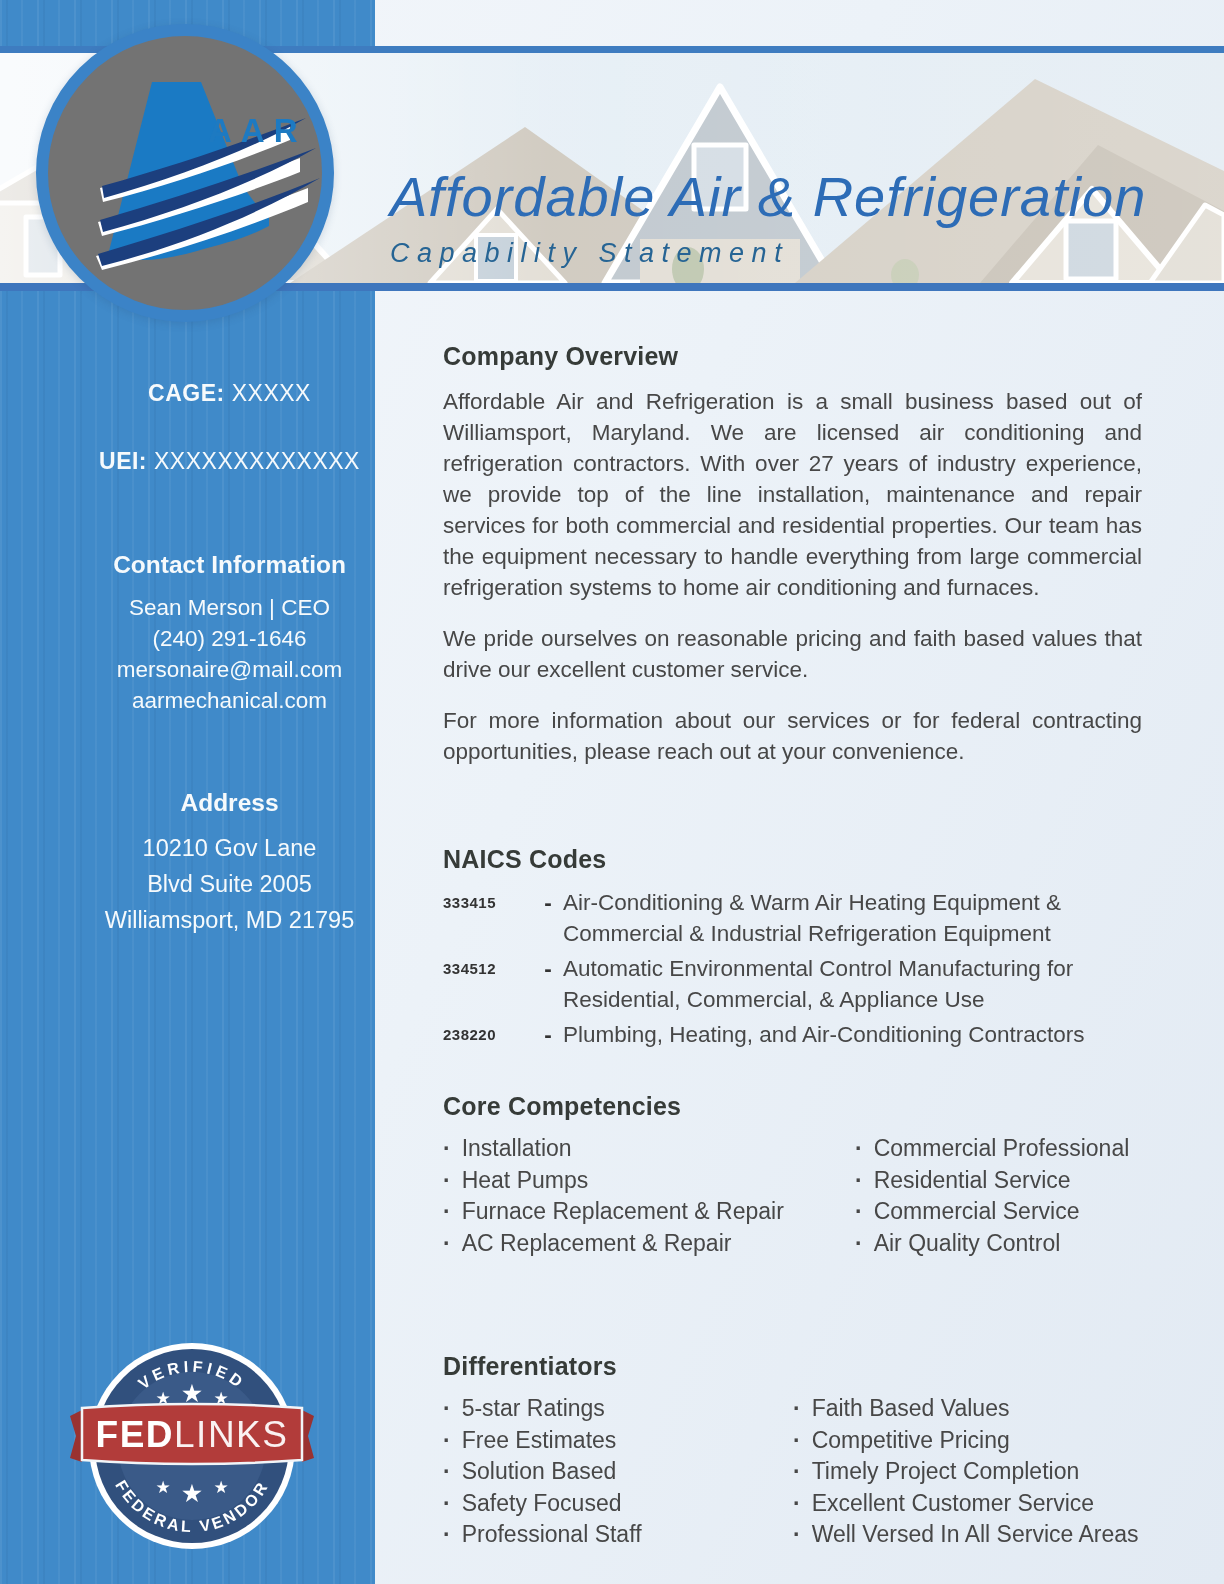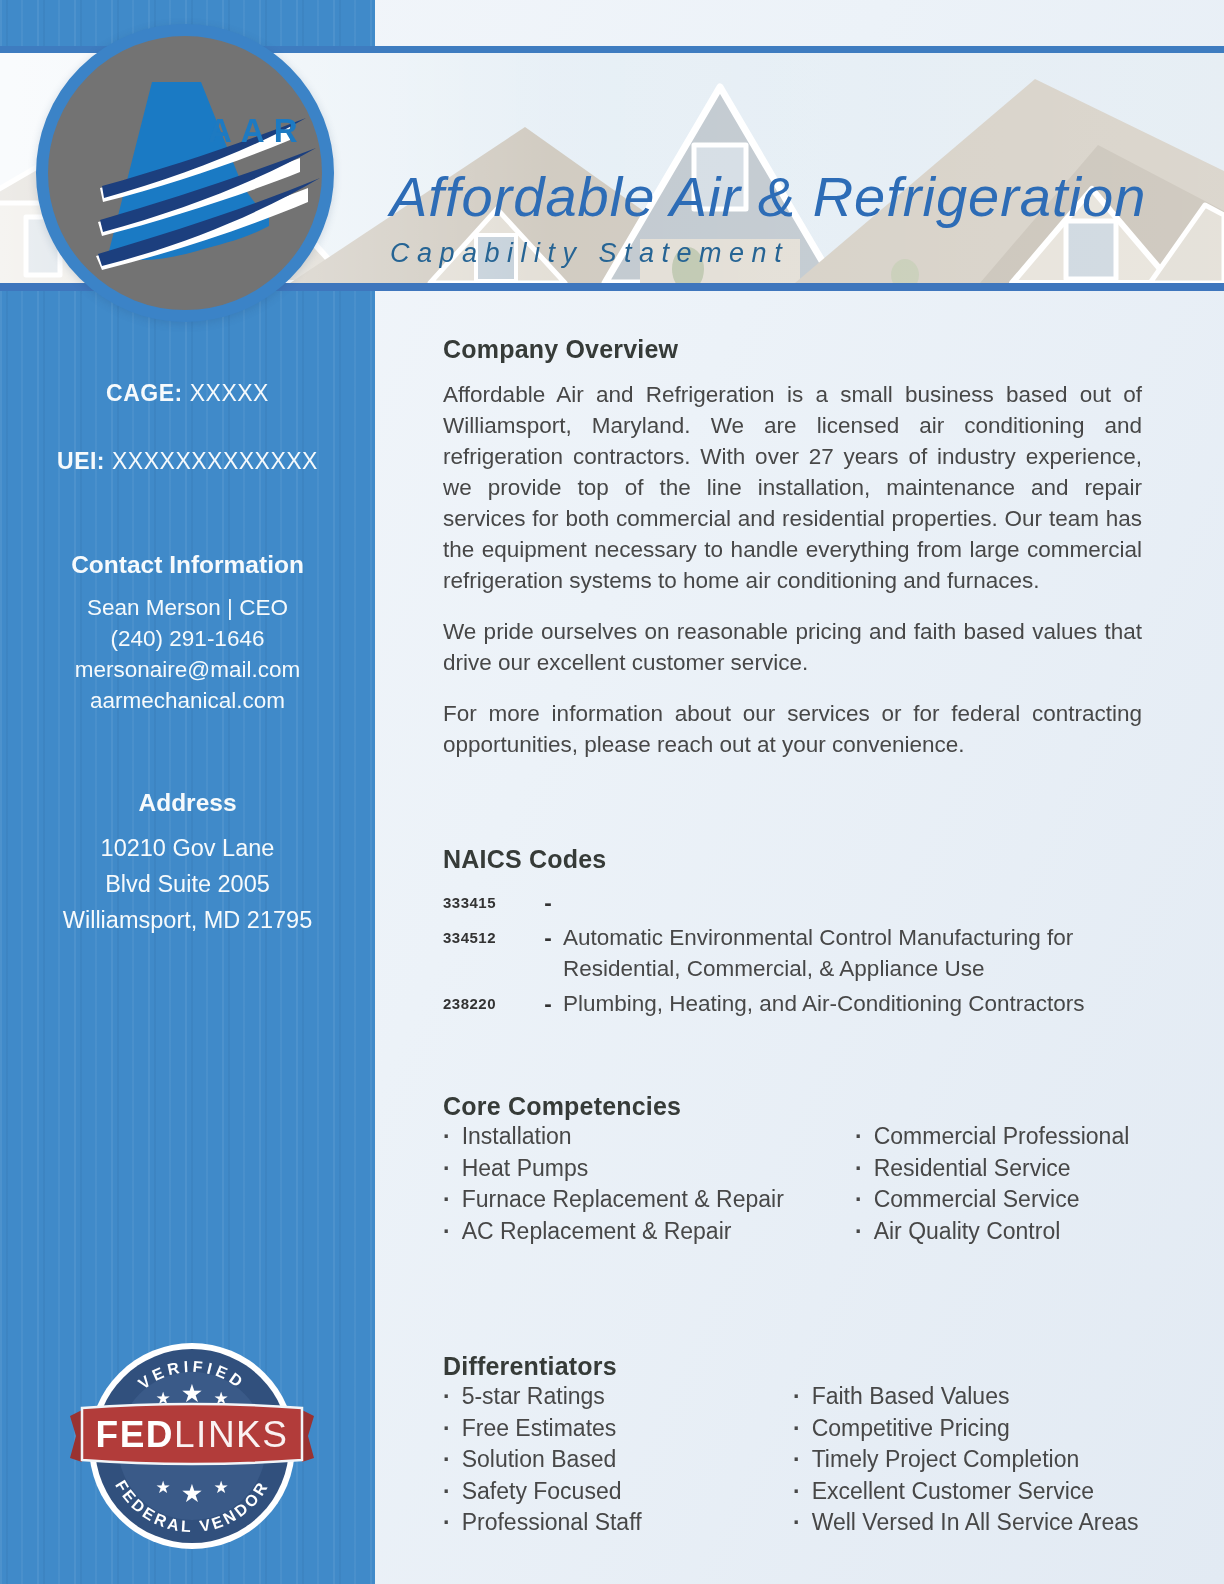--- a/index.html
+++ b/index.html
@@ -14,21 +14,21 @@
     background:#408ac9;z-index:1;
   }
   .sidebar .grain{
     position:absolute;inset:0;
     background:
       repeating-linear-gradient(90deg,
         rgba(255,255,255,.07) 0 2px, rgba(255,255,255,0) 2px 6px,
         rgba(21,60,105,.07) 6px 8px, rgba(255,255,255,0) 8px 21px,
         rgba(255,255,255,.05) 21px 23px, rgba(255,255,255,0) 23px 37px);
   }
-  .side-block{position:absolute;width:375px;text-align:center;color:#f6fafc;z-index:3;}
+  .side-block{position:absolute;width:375px;text-align:center;color:#f6fafc;z-index:3;padding-left:42px;}
   .lbl{font-weight:bold;margin-right:7px;}
   .cage{top:380px;font-size:23px;letter-spacing:.5px;}
   .uei{top:448px;font-size:23px;letter-spacing:.5px;}
   .side-h{font-weight:bold;font-size:24.5px;}
   .contact-h{top:551px;}
   .contact-lines{top:592px;font-size:22.5px;line-height:31px;}
   .addr-h{top:789px;}
   .addr-lines{top:830px;font-size:23.5px;line-height:36px;}
   
   .band{
@@ -55,34 +55,34 @@
   .badge{position:absolute;left:66px;top:1328px;width:252px;height:240px;z-index:3;}
   .badge svg{display:block;width:100%;height:100%;}
   .badge-arc{fill:#ffffff;font-weight:bold;}
   
   .main{position:absolute;left:443px;top:0;width:699px;color:#474747;z-index:2;}
   .sec{position:absolute;left:0;right:0;}
   .sec h3{
     margin:0;font-size:25px;font-weight:bold;color:#363b38;letter-spacing:.2px;
   }
   .sec p{font-size:22.5px;line-height:31px;text-align:justify;margin:0;}
-  #sec-overview{top:335px;}
+  #sec-overview{top:342px;}
   #sec-overview p{margin-top:15px;}
   #sec-overview p + p{margin-top:20px;}
   #sec-naics{top:845px;}
   .naics-list{margin-top:13px;}
   .naics-item{
     display:grid;grid-template-columns:90px 30px 1fr;
     font-size:22.5px;line-height:31px;margin-top:4px;
   }
   .naics-code{font-weight:bold;color:#333;font-size:15px;letter-spacing:.5px;}
   .naics-dash{font-weight:bold;color:#333;text-align:center;}
   #sec-competencies{top:1092px;}
   #sec-differentiators{top:1352px;}
-  .cols{display:flex;}
+  .cols{display:flex;margin-top:12px;}
   ul.blist{list-style:none;margin:0;padding:0;font-size:23px;line-height:31.5px;color:#474747;}
   ul.blist li::before{content:"·";font-weight:bold;margin-right:11px;}
   #sec-competencies .c1{width:412px;}
   #sec-differentiators .c1{width:350px;}
   .c2{flex:1;}
 </style>
 </head>
 <body>
 
 <div class="sidebar">
@@ -218,20 +218,21 @@
     <p>We pride ourselves on reasonable pricing and faith based values that drive our excellent customer service.</p>
     <p>For more information about our services or for federal contracting opportunities, please reach out at your convenience.</p>
   </div>
 
   <div class="sec" id="sec-naics">
     <h3>NAICS Codes</h3>
     <div class="naics-list">
       <div class="naics-item">
         <span class="naics-code">333415</span>
         <span class="naics-dash">-</span>
+        <span class="naics-desc">Air-Conditioning &amp; Warm Air Heating Equipment &amp; Commercial &amp; Industrial Refrigeration Equipment</span>
       </div>
       <div class="naics-item">
         <span class="naics-code">334512</span>
         <span class="naics-dash">-</span>
         <span class="naics-desc">Automatic Environmental Control Manufacturing for Residential, Commercial, &amp; Appliance Use</span>
       </div>
       <div class="naics-item">
         <span class="naics-code">238220</span>
         <span class="naics-dash">-</span>
         <span class="naics-desc">Plumbing, Heating, and Air-Conditioning Contractors</span>

